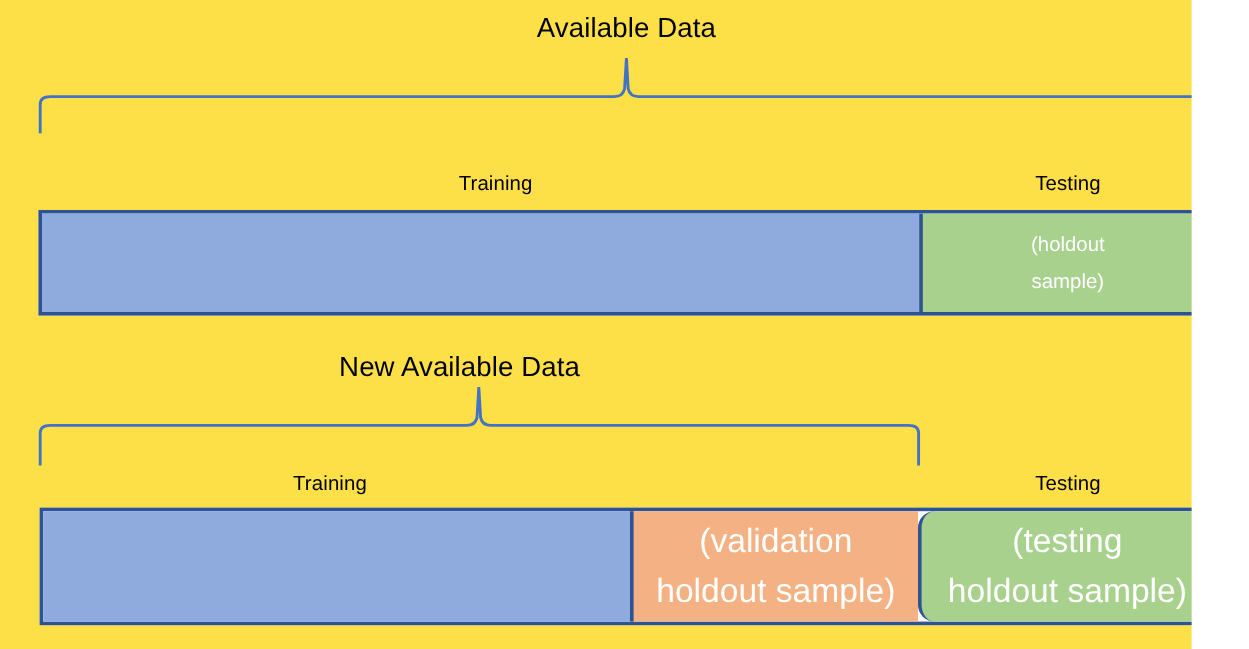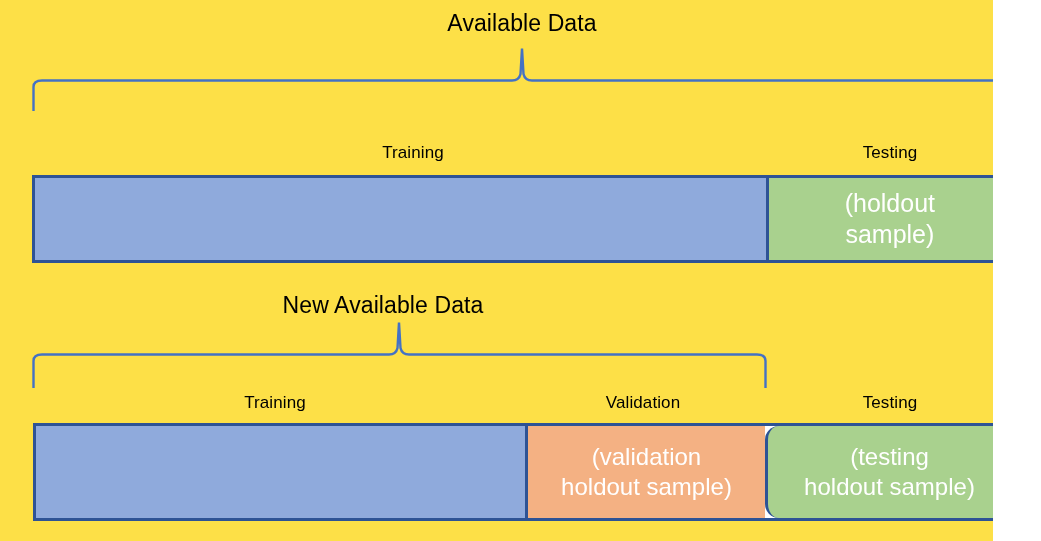--- a/index.html
+++ b/index.html
@@ -61,26 +61,26 @@
     display: flex;
     align-items: center;
     justify-content: center;
     text-align: center;
     position: relative;
     overflow: hidden;
   }
   .seg + .seg { border-left: 3px solid #2E5395; }
   .seg-text {
     color: #ffffff;
-    font-size: 25px;
+    font-size: 17px;
     line-height: 31px;
     white-space: pre-line;
     padding: 0 2px;
   }
-  .seg-text.small { font-size: 24px; line-height: 30px; }
+  .seg-text.small { font-size: 28px; line-height: 42px; }
   .fill-blue   { background: #8FAADC; }
   .fill-green  { background: #A9D18E; }
   .fill-orange { background: #F4B183; }
 </style>
 </head>
 <body>
 
 <div id="canvas">
 
   <div class="brace-caption" style="left:522px; top:9px;">Available Data</div>
@@ -106,21 +106,20 @@
   </div>
 
   <div class="brace-caption" style="left:383px; top:291px;">New Available Data</div>
 
   <svg class="brace-svg" width="760" height="70" viewBox="0 0 760 70" style="left:30px; top:319px;" aria-hidden="true">
     <path d="M 3.5 69 L 3.5 42 Q 3.5 35.5 12 35.5 L 359 35.5 Q 366 35.5 367.5 29 L 369 3.5 L 370.5 29 Q 372 35.5 379 35.5 L 727 35.5 Q 735.5 35.5 735.5 42 L 735.5 69" fill="none" stroke="#4472C4" stroke-width="2.4" stroke-linecap="butt"></path>
   </svg>
 
   <div class="seg-caption" style="left:275px; top:390px;">Training</div>
 
-  <div class="seg-caption" style="left:643px; top:390px;">Validation</div>
 
   <div class="seg-caption" style="left:890px; top:390px;">Testing</div>
 
   <div class="bar" style="left:33px; top:423px; width:981px; height:98px;">
 
     <div class="seg fill-blue" style="width:489px;">
       <span class="seg-text"></span>
     </div>
 
     <div class="seg fill-orange" style="width:240px;">

